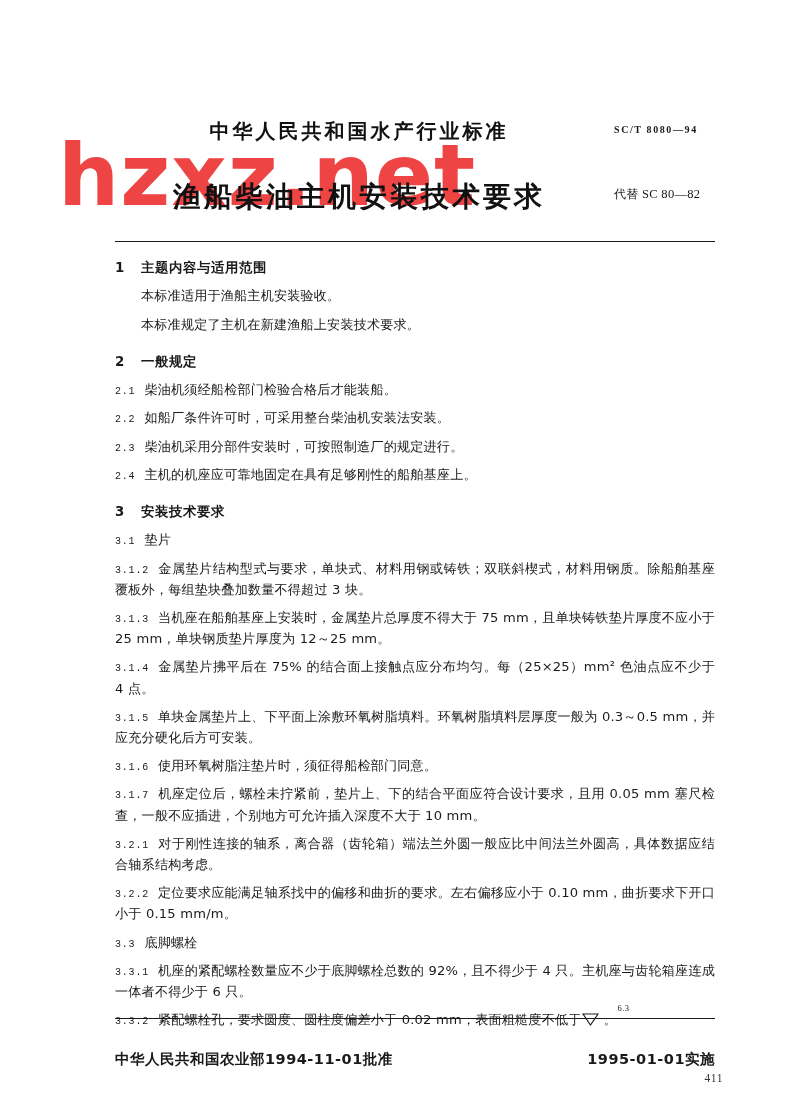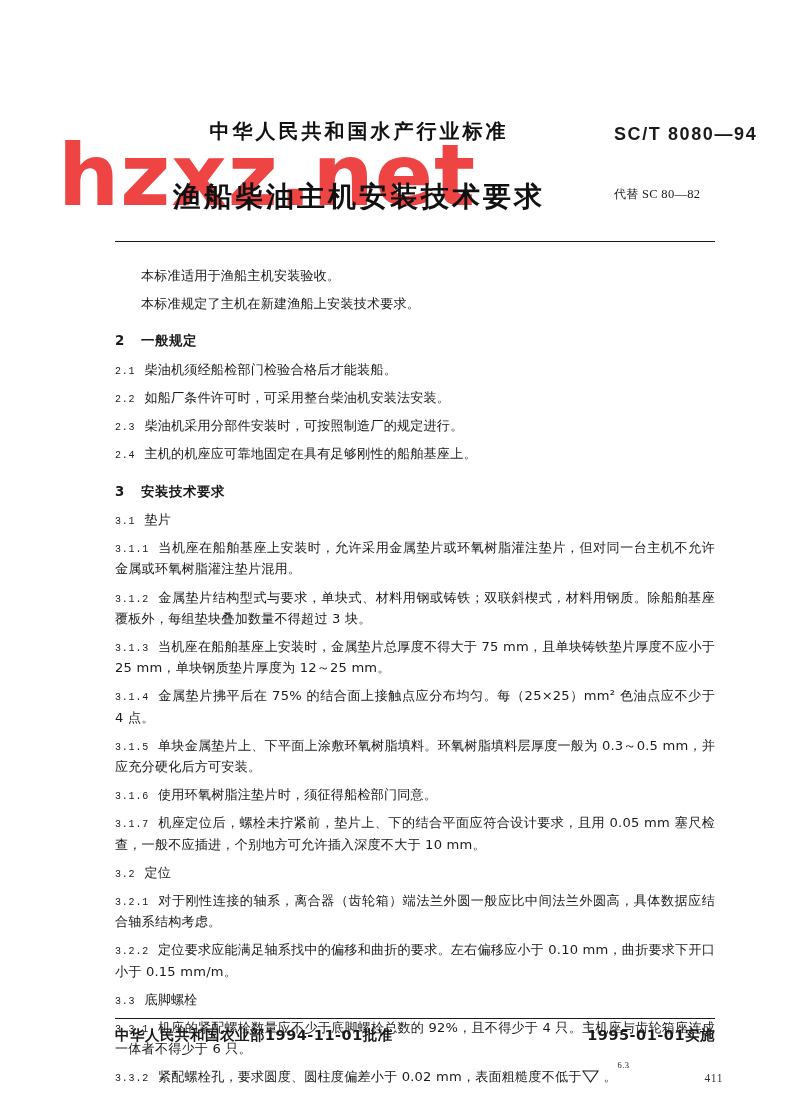--- a/index.html
+++ b/index.html
@@ -64,23 +64,23 @@
     top: 60px;
     font-size: 28px;
     letter-spacing: 3px;
   }
   .hdr-right {
     position: absolute;
     left: 600px;
   }
   #std-code {
     top: 6px;
-    font-family: Liberation Sans, sans-serif;
-    font-weight: bold;
-    font-size: 18px;
+    font-family: Liberation Serif, serif;
+    font-weight: bold;
+    font-size: 10px;
     letter-spacing: 1.6px;
   }
   #std-replaces {
     top: 68px;
     font-size: 12.5px;
     letter-spacing: 0.3px;
   }
   #std-replaces .cn {
     font-family: "DejaVu Sans", sans-serif;
     font-size: 12px;
@@ -168,21 +168,21 @@
     position: absolute;
     left: 115px;
     top: 1018px;
     width: 600px;
     height: 0;
     border-top: 1.6px solid #1a1a1a;
   }
   #footer {
     position: absolute;
     left: 115px;
-    top: 1026px;
+    top: 1050px;
     width: 600px;
     font-family: "DejaVu Sans", sans-serif;
     font-weight: bold;
     font-size: 14.5px;
     letter-spacing: 0.5px;
     display: flex;
     justify-content: space-between;
   }
   #page-no {
     position: absolute;
@@ -211,45 +211,46 @@
     <div class="hdr-right" id="std-replaces">
       <span class="cn">代替</span>
       <span>SC 80—82</span>
     </div>
   </div>
 
   <div id="rule-top"></div>
 
   <div id="content">
 
+    <div class="clause-h h1">
+      <span class="num">1</span><span>主题内容与适用范围</span>
+    </div>
     <p class="para indent">本标准适用于渔船主机安装验收。</p>
     <p class="para indent">本标准规定了主机在新建渔船上安装技术要求。</p>
 
     <div class="clause-h gap-lg">
       <span class="num">2</span><span>一般规定</span>
     </div>
     <p class="para"><span class="num">2.1</span><span>柴油机须经船检部门检验合格后才能装船。</span></p>
     <p class="para"><span class="num">2.2</span><span>如船厂条件许可时，可采用整台柴油机安装法安装。</span></p>
     <p class="para"><span class="num">2.3</span><span>柴油机采用分部件安装时，可按照制造厂的规定进行。</span></p>
     <p class="para"><span class="num">2.4</span><span>主机的机座应可靠地固定在具有足够刚性的船舶基座上。</span></p>
 
     <div class="clause-h gap-lg">
       <span class="num">3</span><span>安装技术要求</span>
     </div>
 
     <p class="para"><span class="num">3.1</span><span>垫片</span></p>
-    <p class="para"><span class="num">3.1.1</span><span>当机座在船舶基座上安装时，允许采用金属垫片或环氧树脂灌注垫片，但对同一台主机不允许金属或环氧树脂灌注垫片混用。</span></p>
     <p class="para"><span class="num">3.1.2</span><span>金属垫片结构型式与要求，单块式、材料用钢或铸铁；双联斜楔式，材料用钢质。除船舶基座覆板外，每组垫块叠加数量不得超过 3 块。</span></p>
     <p class="para"><span class="num">3.1.3</span><span>当机座在船舶基座上安装时，金属垫片总厚度不得大于 75 mm，且单块铸铁垫片厚度不应小于 25 mm，单块钢质垫片厚度为 12～25 mm。</span></p>
     <p class="para"><span class="num">3.1.4</span><span>金属垫片拂平后在 75% 的结合面上接触点应分布均匀。每（25×25）mm² 色油点应不少于 4 点。</span></p>
     <p class="para"><span class="num">3.1.5</span><span>单块金属垫片上、下平面上涂敷环氧树脂填料。环氧树脂填料层厚度一般为 0.3～0.5 mm，并应充分硬化后方可安装。</span></p>
     <p class="para"><span class="num">3.1.6</span><span>使用环氧树脂注垫片时，须征得船检部门同意。</span></p>
     <p class="para"><span class="num">3.1.7</span><span>机座定位后，螺栓未拧紧前，垫片上、下的结合平面应符合设计要求，且用 0.05 mm 塞尺检查，一般不应插进，个别地方可允许插入深度不大于 10 mm。</span></p>
 
-    <p class="para"><span class="num">3.2</span><span>定位</span></p>
     <p class="para"><span class="num">3.2.1</span><span>对于刚性连接的轴系，离合器（齿轮箱）端法兰外圆一般应比中间法兰外圆高，具体数据应结合轴系结构考虑。</span></p>
     <p class="para"><span class="num">3.2.2</span><span>定位要求应能满足轴系找中的偏移和曲折的要求。左右偏移应小于 0.10 mm，曲折要求下开口小于 0.15 mm/m。</span></p>
 
     <p class="para"><span class="num">3.3</span><span>底脚螺栓</span></p>
     <p class="para"><span class="num">3.3.1</span><span>机座的紧配螺栓数量应不少于底脚螺栓总数的 92%，且不得少于 4 只。主机座与齿轮箱座连成一体者不得少于 6 只。</span></p>
     <p class="para"><span class="num">3.3.2</span><span>紧配螺栓孔，要求圆度、圆柱度偏差小于 0.02 mm，表面粗糙度不低于</span><span class="rough"><span class="val">6.3</span><svg class="tri" width="18" height="13" viewBox="0 0 18 13">
             <path d="M1 1 L16 1 L8.5 12 Z" fill="none" stroke="#1a1a1a" stroke-width="1.1"></path>
           </svg></span><span>。</span></p>
 
   </div>

